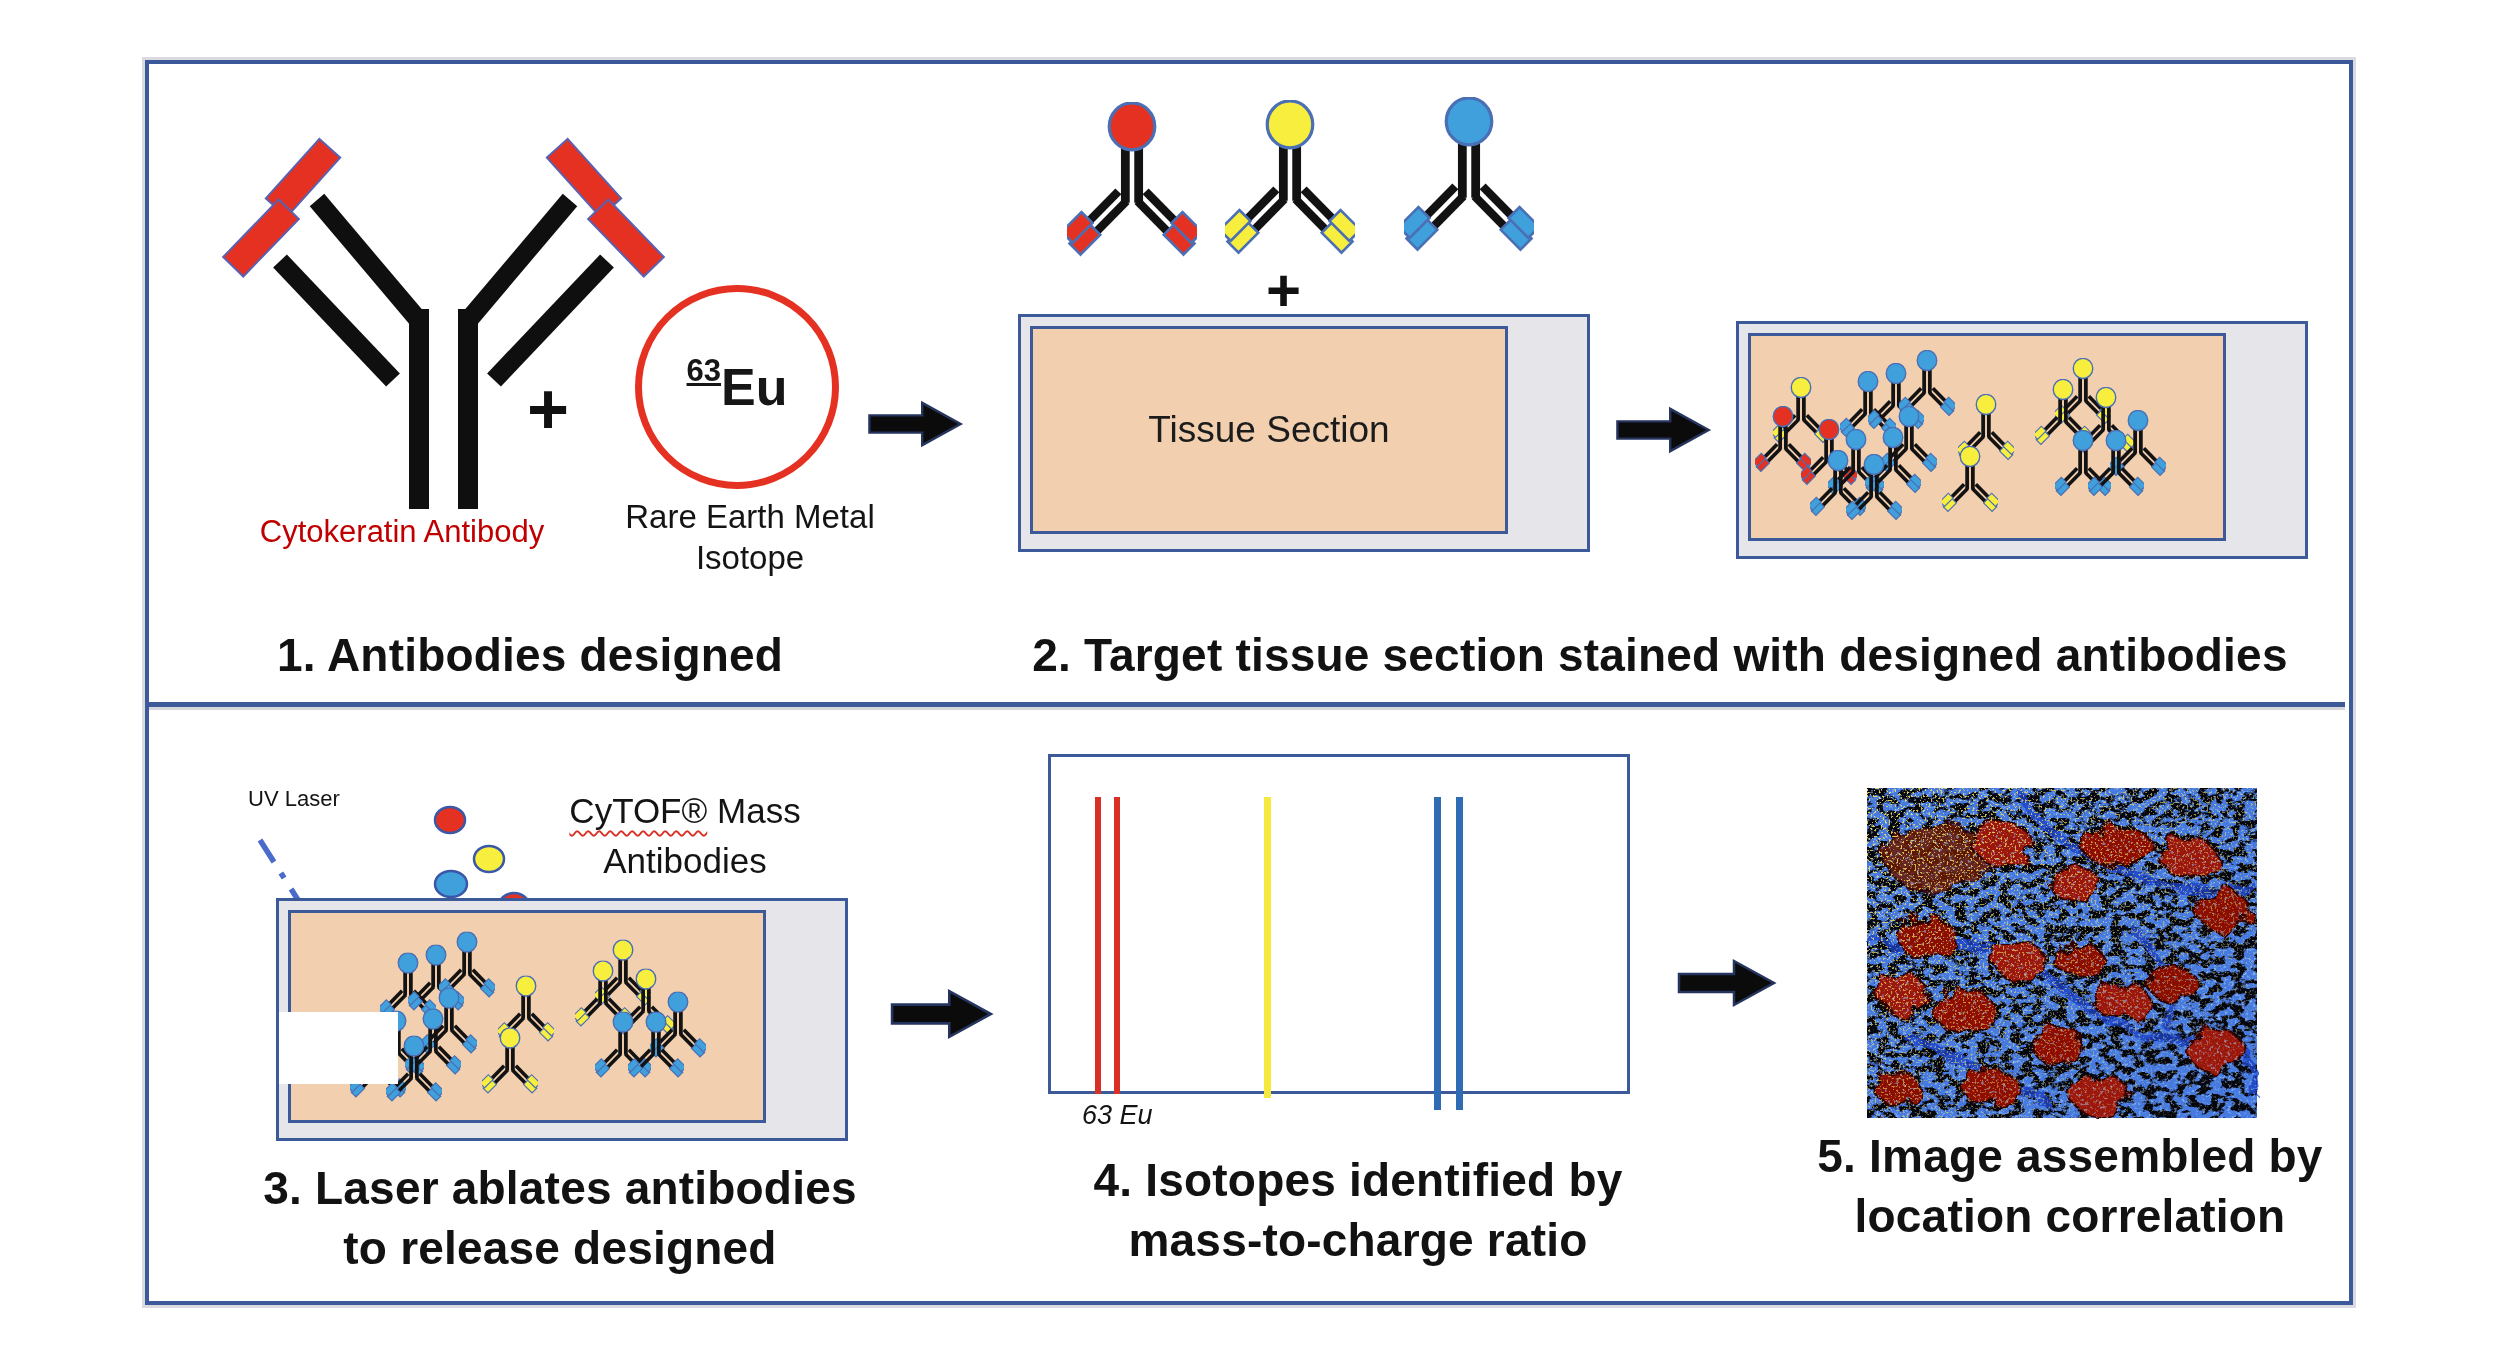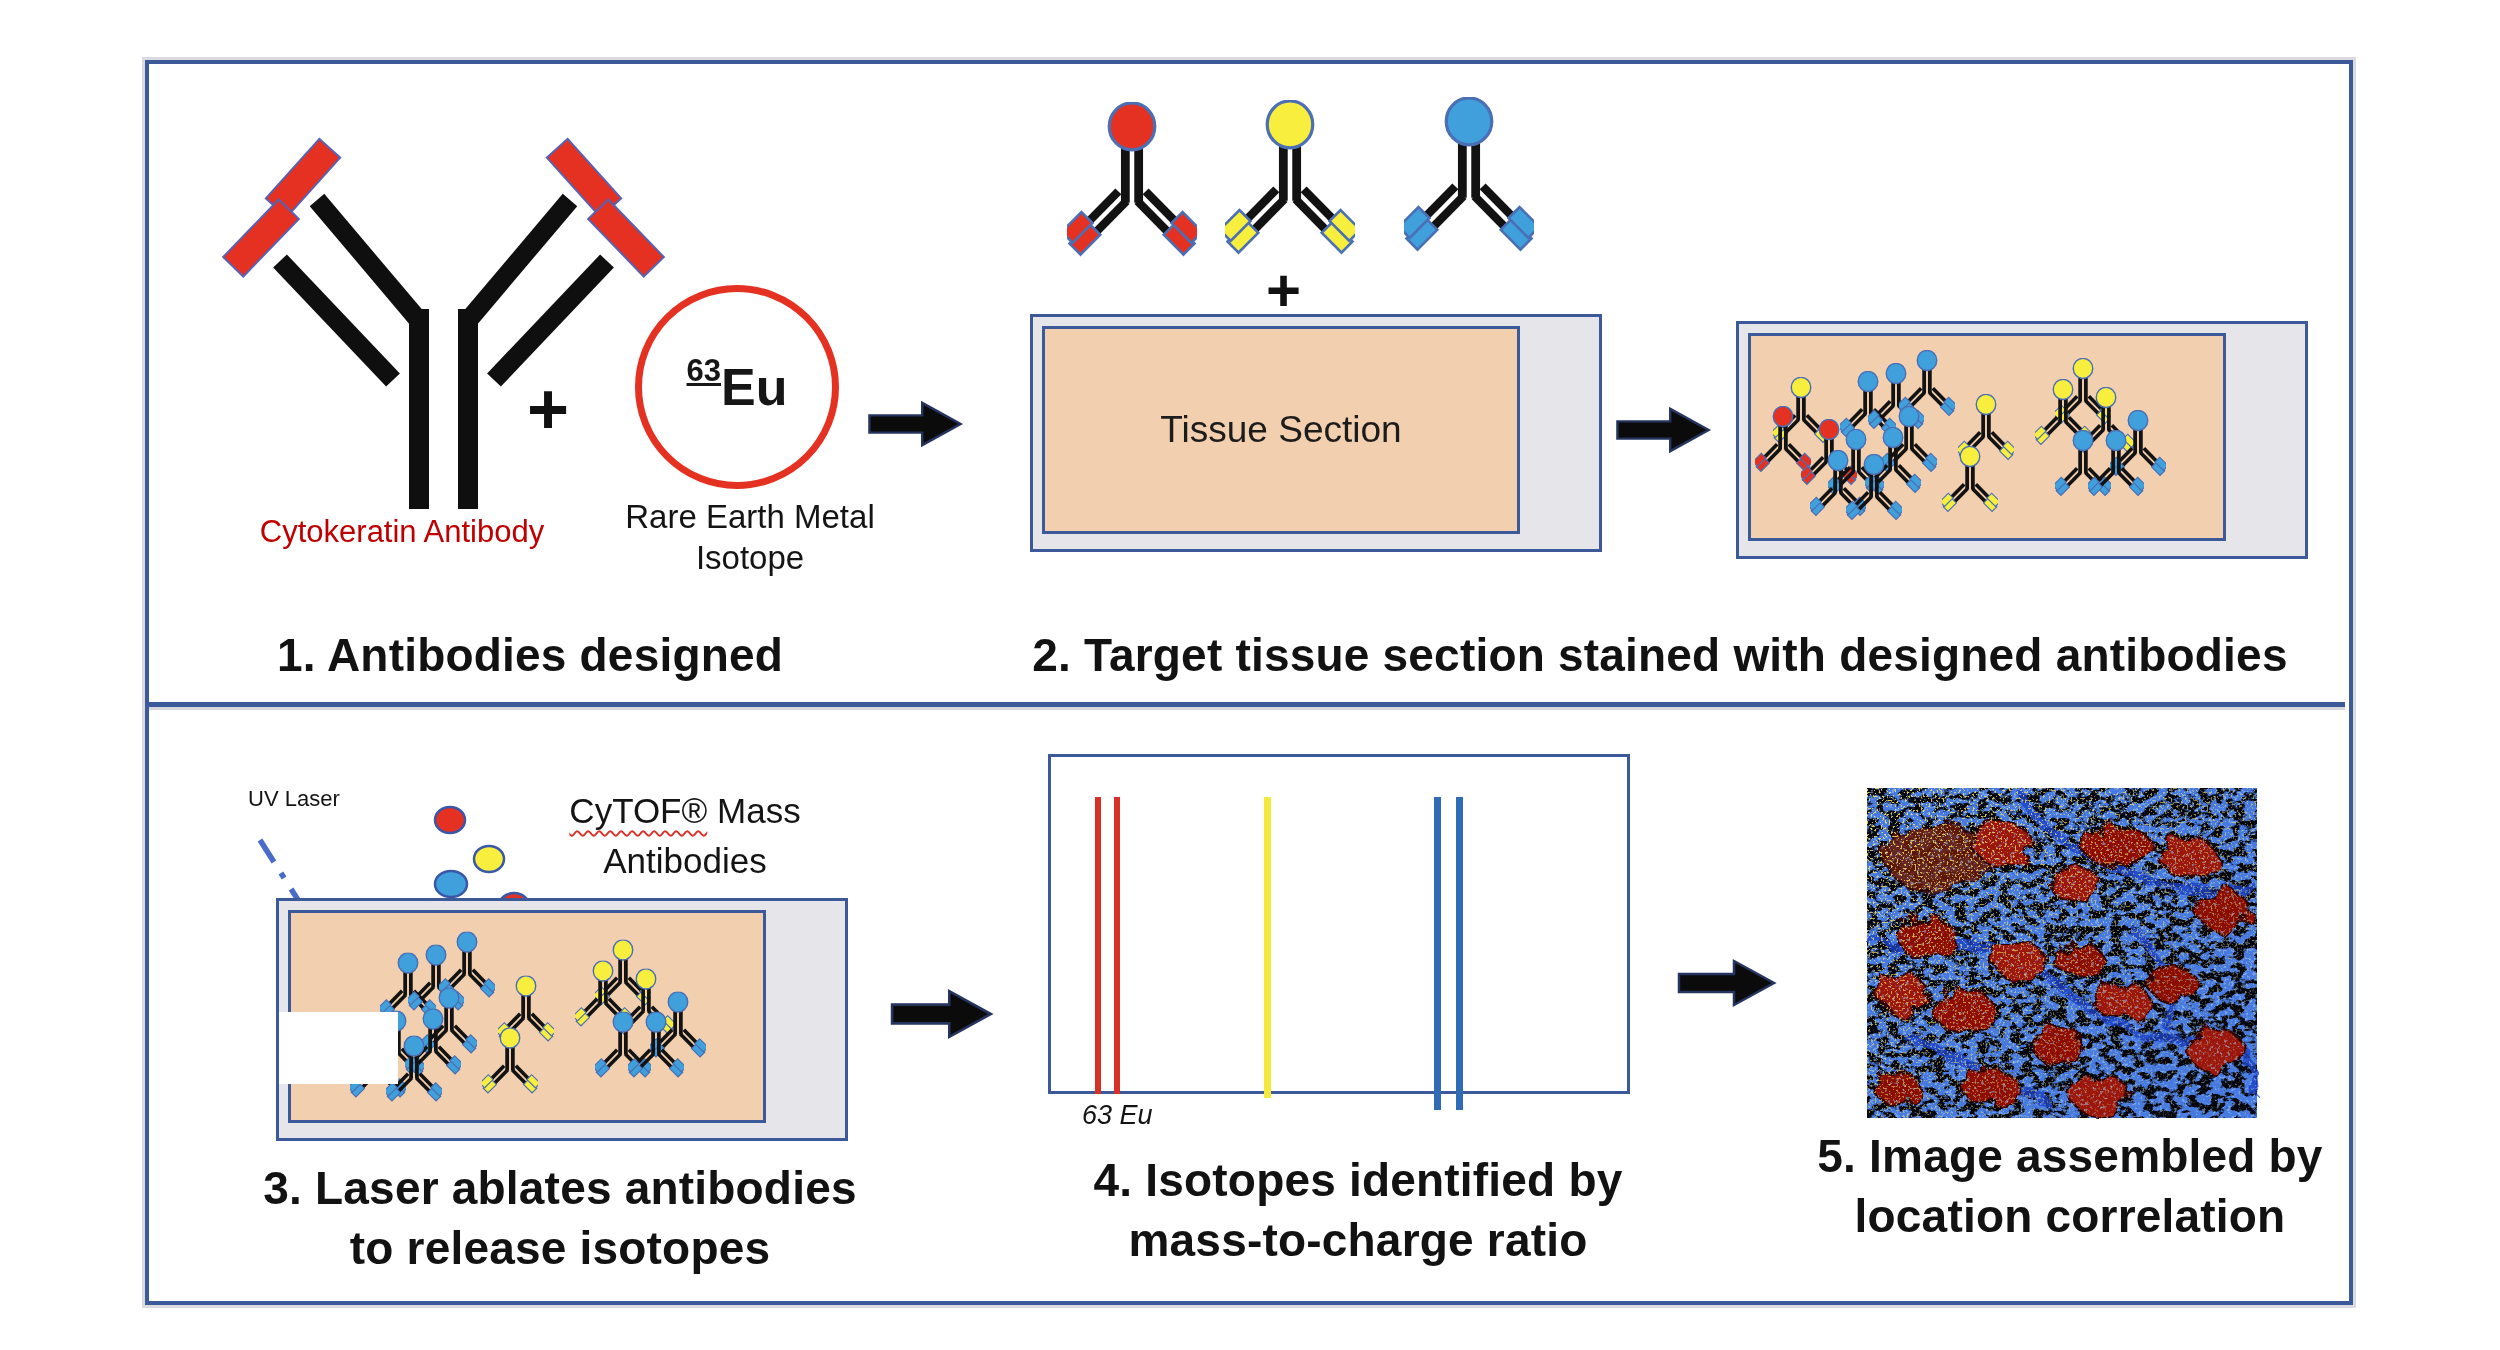--- a/index.html
+++ b/index.html
@@ -163,21 +163,21 @@
   </svg>
 <svg class="abs" style="left:1225px;top:100px;color:var(--yellow);" width="130" height="182" viewBox="0 0 40 56">
     <use href="#ab"></use>
   </svg>
 <svg class="abs" style="left:1404px;top:97px;color:var(--blue);" width="130" height="182" viewBox="0 0 40 56">
     <use href="#ab"></use>
   </svg>
 
 <div class="plus" style="left:1266px;top:256px;font-size:60px;">+</div>
 
-<div class="slide" style="left:1018px;top:314px;width:572px;height:238px;margin-left:12px;">
+<div class="slide" style="left:1018px;top:314px;width:572px;height:238px;">
   <div class="specimen" style="width:478px;height:208px;">
     <div class="slide-label">Tissue Section</div>
   </div>
 </div>
 
 <svg class="arrow" style="left:1601px;top:406px;" width="125" height="48">
     <use href="#blockArrow"></use>
   </svg>
 
 <div class="slide" style="left:1736px;top:321px;width:572px;height:238px;">
@@ -249,21 +249,21 @@
   <use href="#ab" x="287" y="46" width="56" height="78" style="color:var(--yellow)"></use>
   <use href="#ab" x="330" y="54" width="56" height="78" style="color:var(--yellow)"></use>
   <use href="#ab" x="362" y="77" width="56" height="78" style="color:var(--blue)"></use>
   <use href="#ab" x="307" y="97" width="56" height="78" style="color:var(--blue)"></use>
   <use href="#ab" x="340" y="97" width="56" height="78" style="color:var(--blue)"></use>
 </svg>
 <div class="white-notch"></div>
 
 <div class="caption" style="left:230px;top:1158px;width:660px;">
   <span class="ln">3. Laser ablates antibodies</span>
-  <span class="ln">to release isotopes</span>
+  <span class="ln">to release designed</span>
 </div>
 
 <svg class="arrow" style="left:876px;top:988px;" width="132" height="52">
     <use href="#blockArrow"></use>
   </svg>
 
 
 <div class="spectrum-box">
   <div class="peak red" style="left:44px;"></div>
   <div class="peak red" style="left:63px;"></div>

